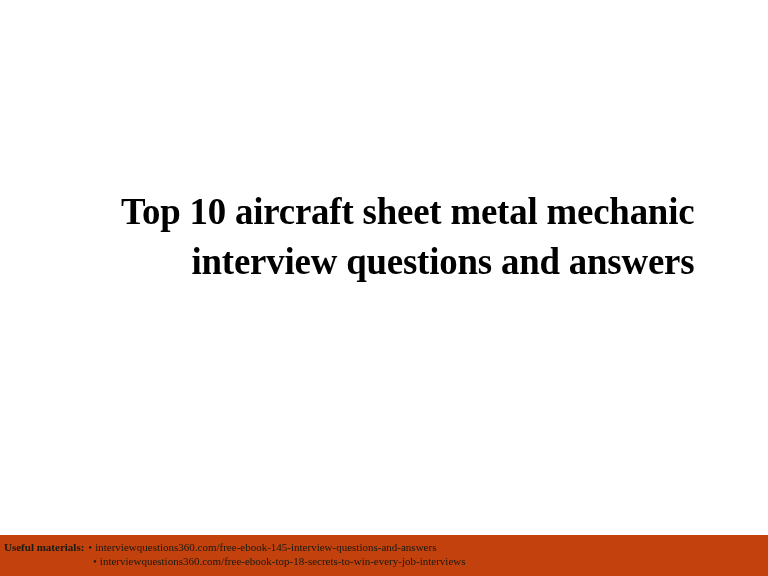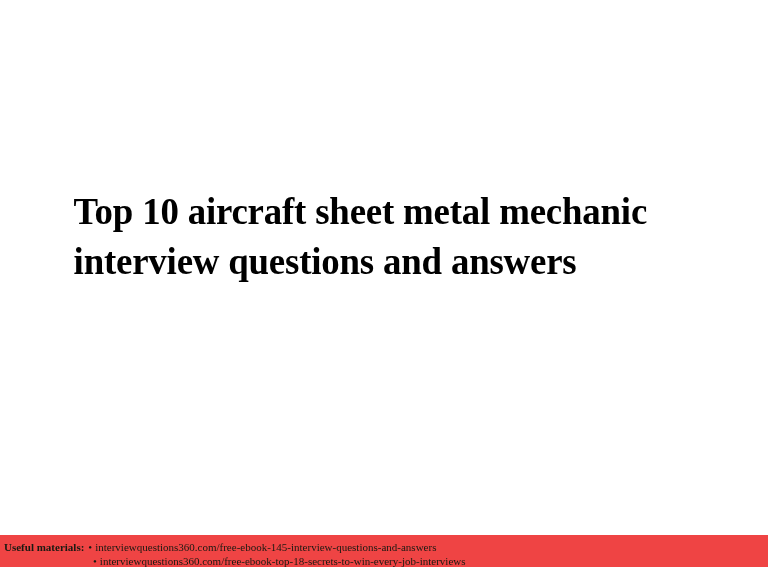--- a/index.html
+++ b/index.html
@@ -21,21 +21,21 @@
     background: #ffffff;
     box-sizing: border-box;
   }
 
   
   .title-block {
     position: absolute;
     left: 64px;
     top: 186px;
     width: 640px;
-    text-align: left;
+    text-align: right;
   }
 
   .title-line {
     display: block;
     font-family: "Liberation Serif", "DejaVu Serif", serif;
     font-weight: bold;
     font-size: 38px;
     line-height: 50px;
     letter-spacing: -0.2px;
     color: #000000;
@@ -43,22 +43,22 @@
     transform: scaleX(0.97);
     transform-origin: center center;
   }
 
   
   .footer-band {
     position: absolute;
     left: 0;
     right: 0;
     top: 535px;
-    height: 32px;
-    background: #ef4444;
+    height: 41px;
+    background: #c2410c;
     overflow: hidden;
     padding-left: 21px;
   }
 
   .footer-inner {
     position: absolute;
     left: 4px;
     top: 5px;
     right: 4px;
   }

